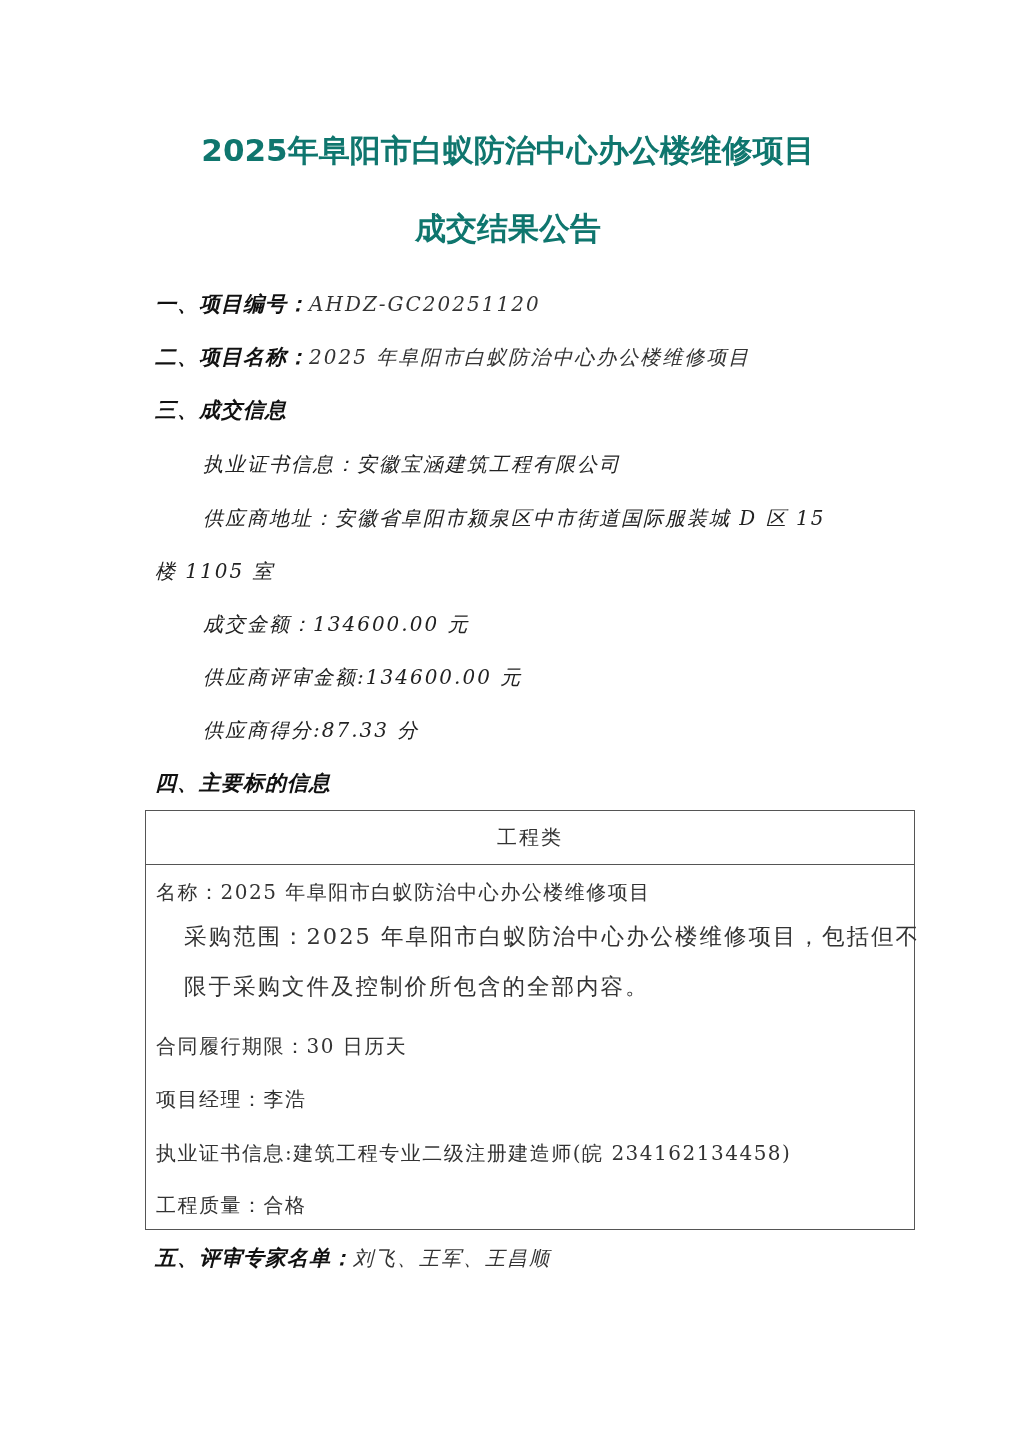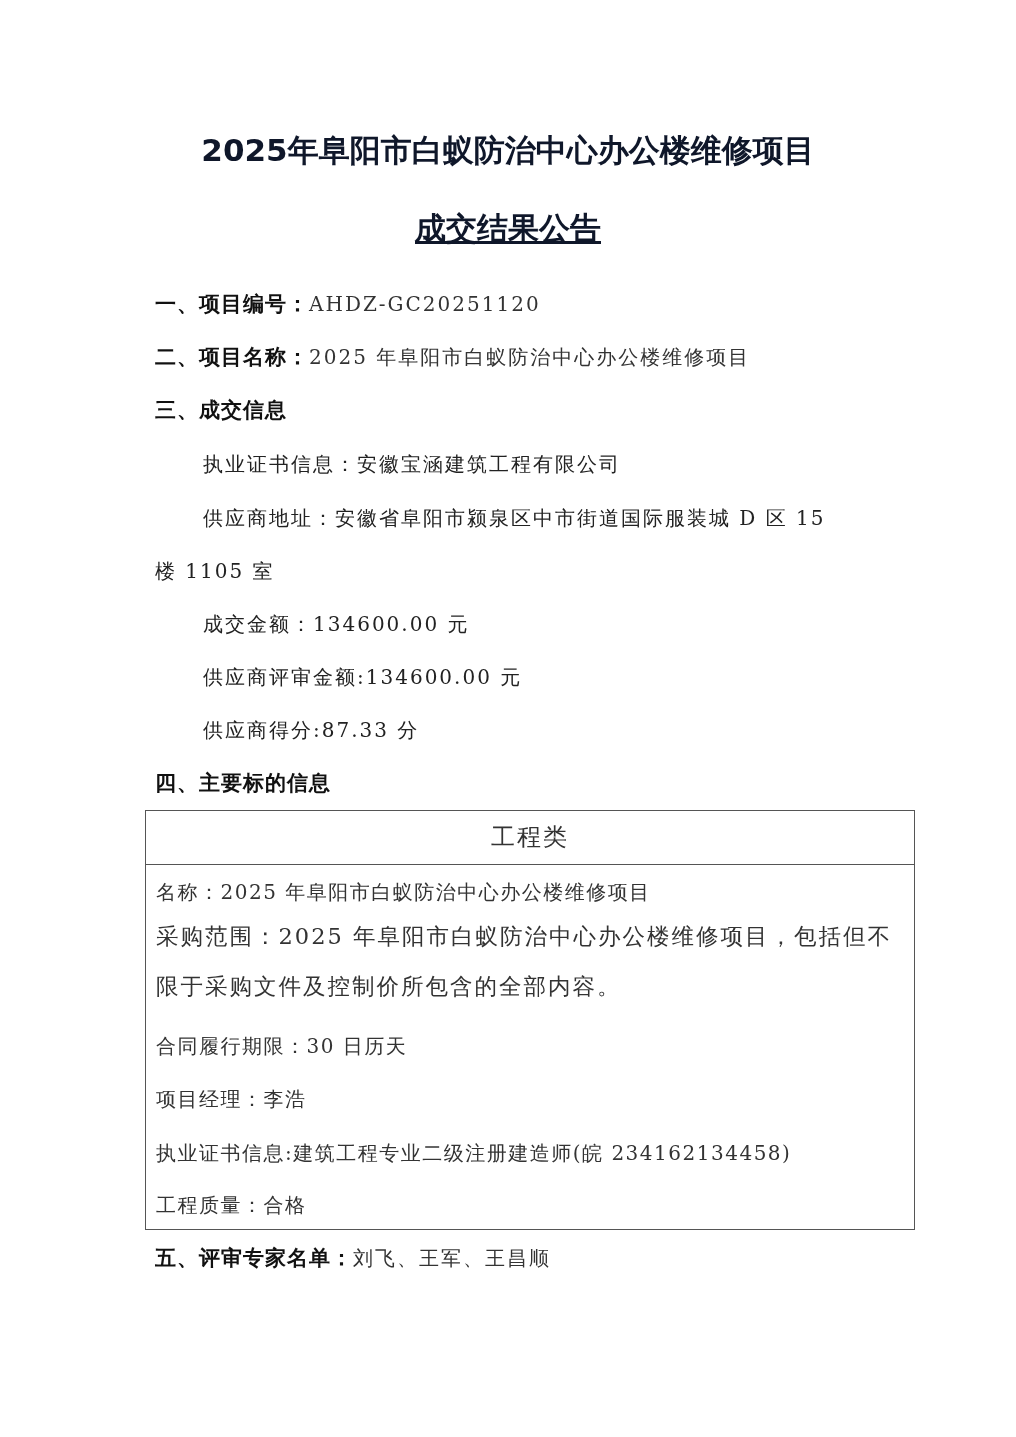--- a/index.html
+++ b/index.html
@@ -22,34 +22,35 @@
     height: 1437px;
   }
   .title {
     position: absolute;
     left: 0;
     width: 1016px;
     text-align: center;
     font-family: "DejaVu Sans", "Liberation Sans", sans-serif;
     font-weight: bold;
     font-size: 31px;
-    color: #0f172a;
+    color: #0f766e;
     letter-spacing: 0px;
   }
   .title.t1 { top: 130px; }
-  .title.t2 { top: 208px; text-decoration: underline; }
+  .title.t2 { top: 208px; }
 
   .line {
     position: absolute;
     left: 155px;
     font-size: 20px;
     line-height: 28px;
     white-space: nowrap;
     color: #222;
     letter-spacing: 2px;
+    font-style: italic;
   }
   .line.indent { left: 203px; }
   .heading-label {
     font-family: "DejaVu Sans", "Liberation Sans", sans-serif;
     font-weight: bold;
     font-size: 21px;
     color: #111;
     letter-spacing: 1px;
   }
   .value {
@@ -68,37 +69,38 @@
     box-sizing: border-box;
   }
   .table-header {
     position: absolute;
     left: 0; top: 0;
     width: 100%;
     height: 54px;
     border-bottom: 1.5px solid #555;
     box-sizing: border-box;
     text-align: center;
-    font-size: 24px;
+    font-size: 20px;
     line-height: 52px;
     color: #333;
     letter-spacing: 2px;
   }
   .cell-line {
     position: absolute;
     left: 10px;
     font-size: 20px;
     line-height: 28px;
     white-space: nowrap;
     color: #333;
     letter-spacing: 1.5px;
   }
   .cell-line.big {
     font-size: 22.5px;
     letter-spacing: 2px;
+    margin-left: 28px;
   }
 </style>
 </head>
 <body>
 
 <div class="page">
 
   <div class="title t1">2025年阜阳市白蚁防治中心办公楼维修项目</div>
   <div class="title t2">成交结果公告</div>
 

